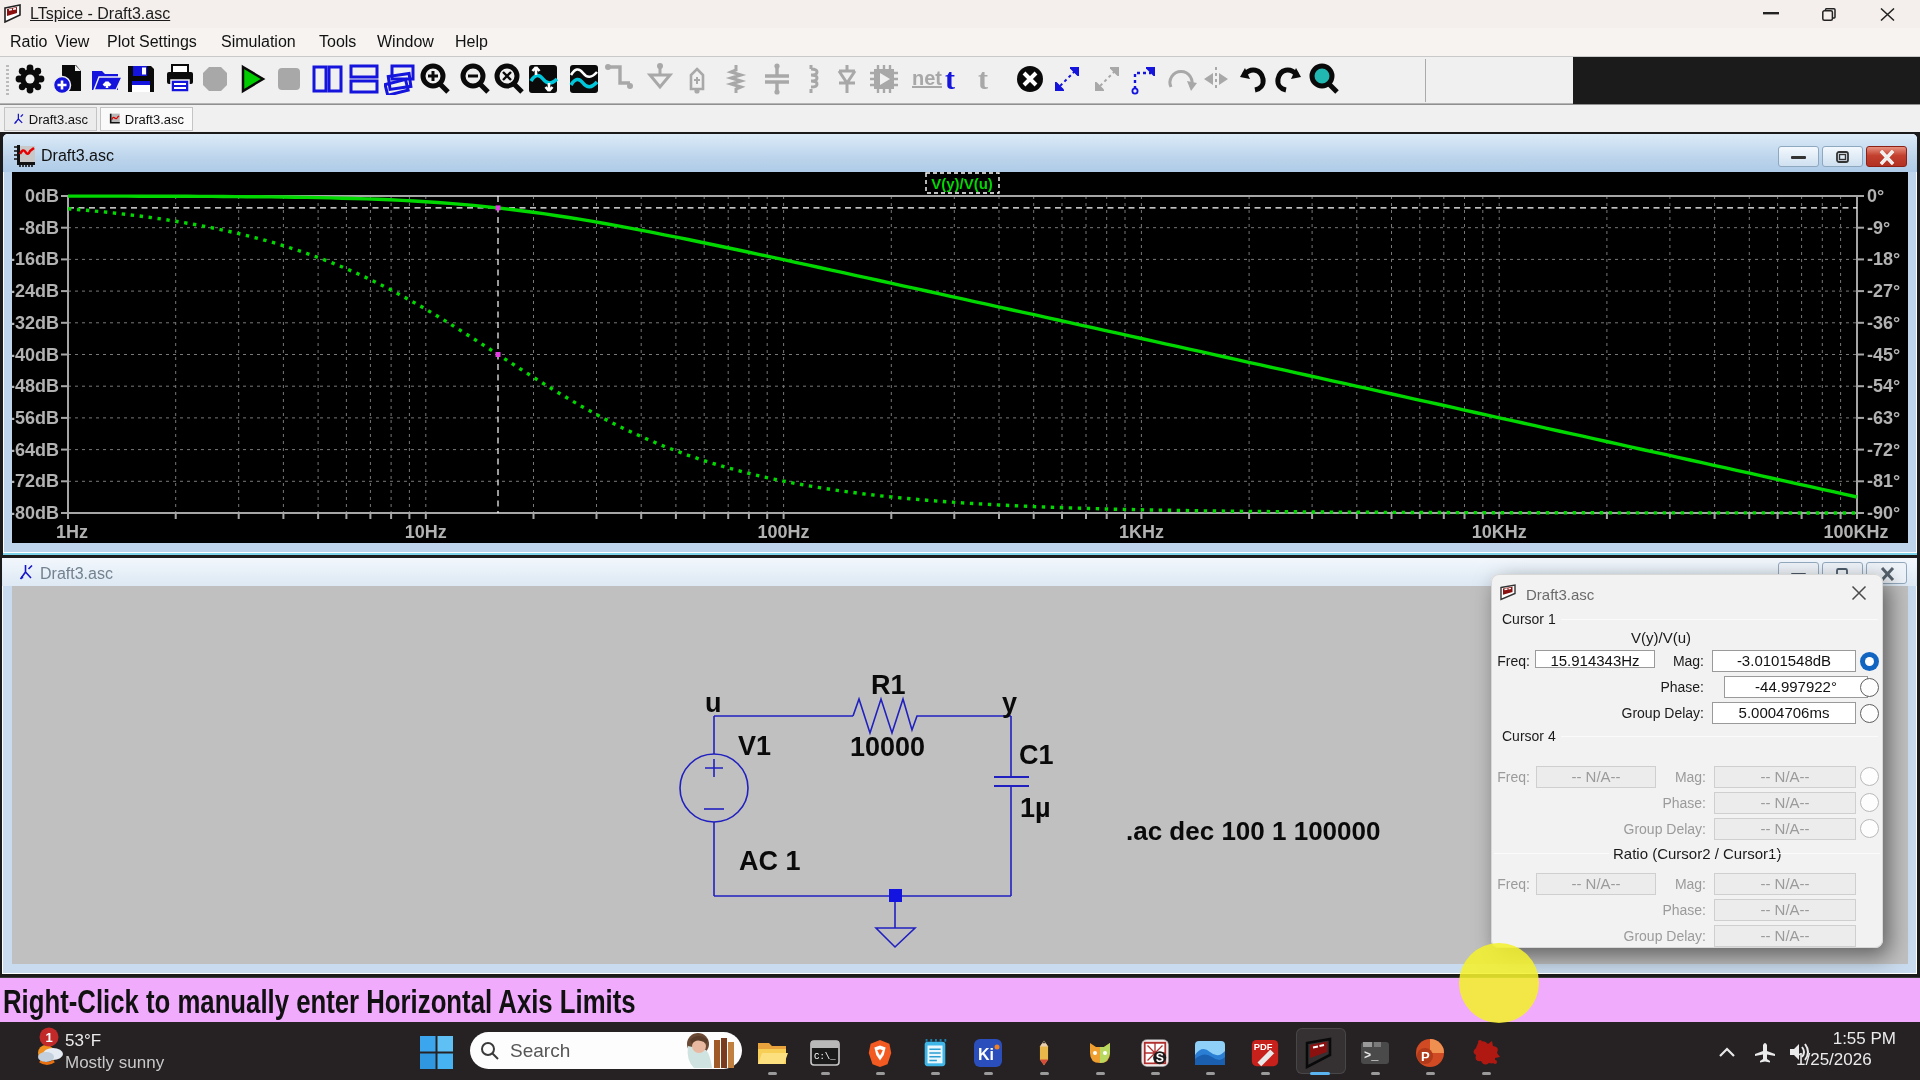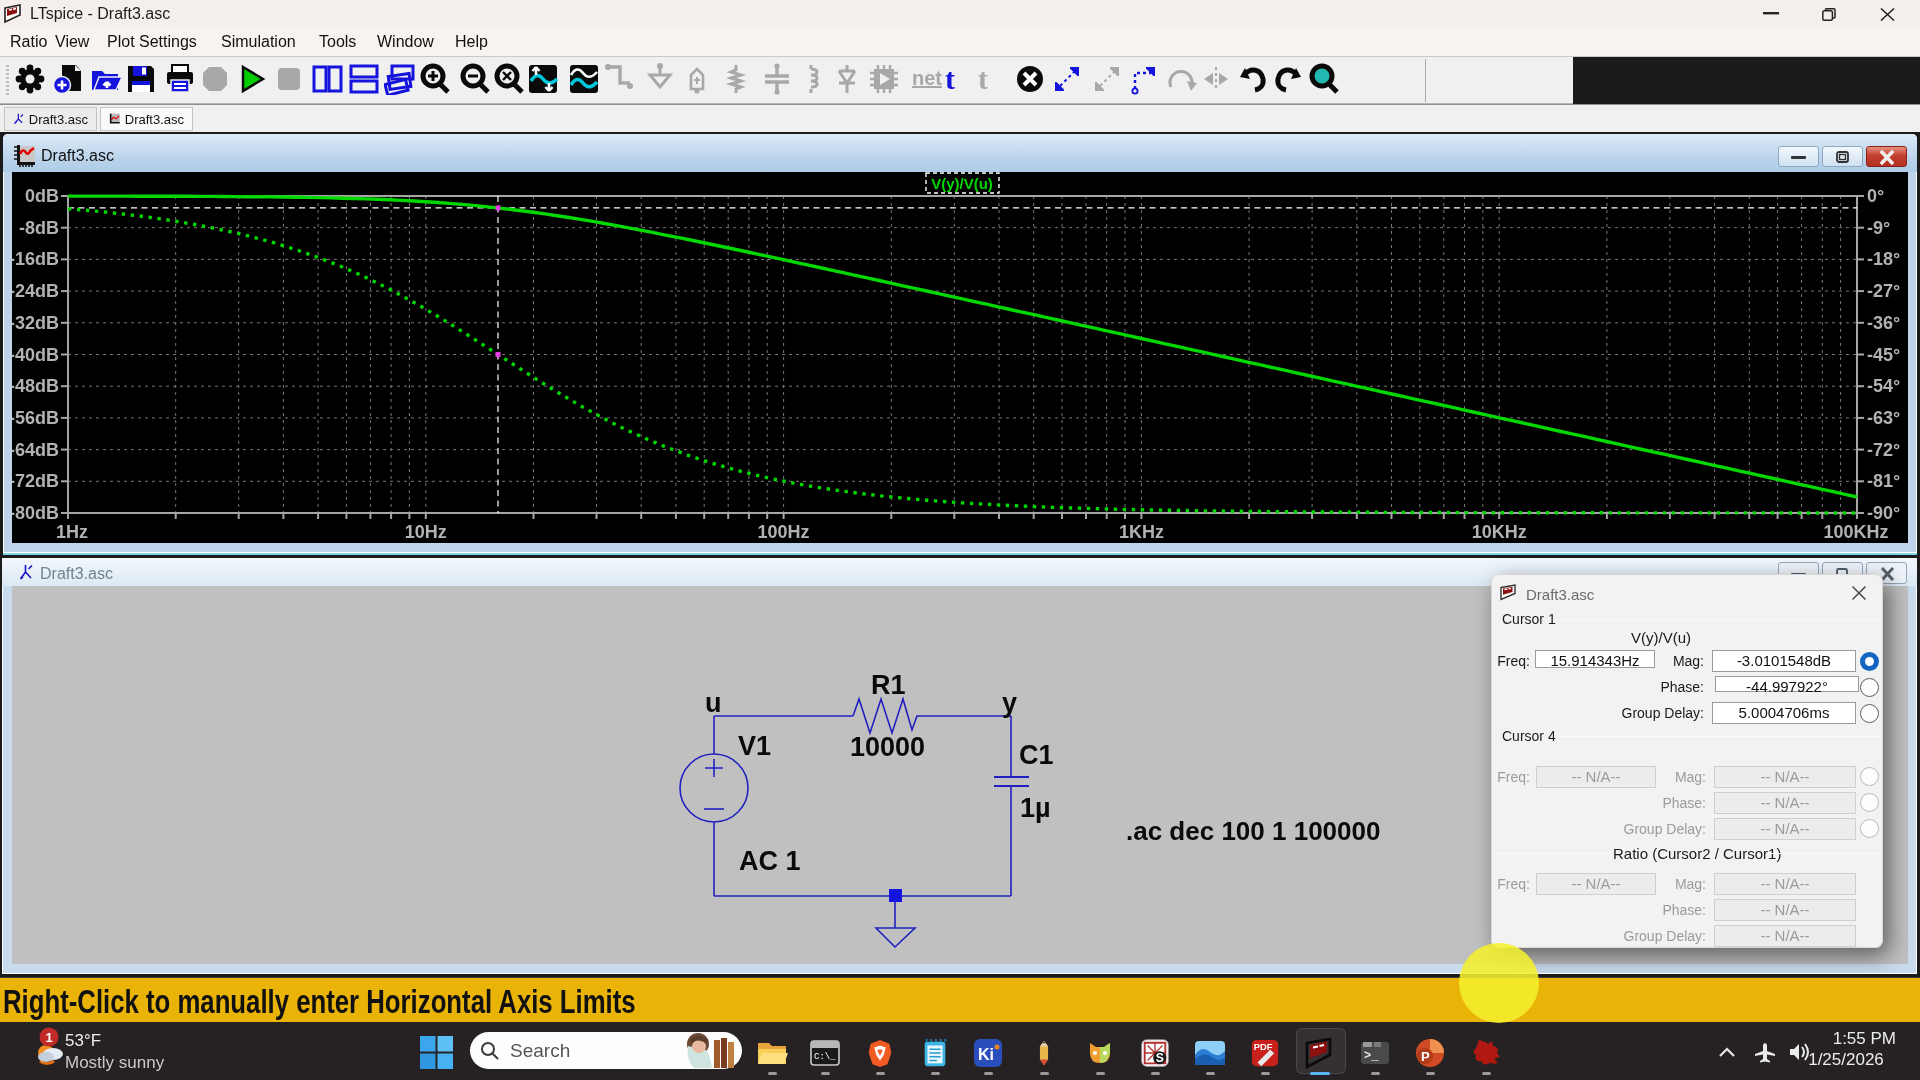--- a/index.html
+++ b/index.html
@@ -1,21 +1,21 @@
 <!DOCTYPE html>
 <html><head>
 <meta charset="utf-8">
 <style>
 * { margin:0; padding:0; box-sizing:border-box; }
 html,body { width:1920px; height:1080px; overflow:hidden; font-family:"Liberation Sans",sans-serif; }
 body { position:relative; background:#1b1b1b; }
 .abs { position:absolute; }
 
 #titlebar { left:0; top:0; width:1920px; height:28px; background:#f4efec; }
-#titlebar .ttxt { left:30px; top:5px; font-size:16px; color:#1c1c1c; }
+#titlebar .ttxt { left:30px; top:5px; font-size:16px; color:#1c1c1c;text-decoration:underline; }
 #menubar { left:0; top:28px; width:1920px; height:29px; background:#f6f3f1; border-bottom:1px solid #c9c9c9; }
 .mi { position:absolute; top:5px; font-size:16px; color:#111; }
 #toolbar { left:0; top:57px; width:1573px; height:47px; background:#f0f0f0; border-bottom:1px solid #b4b4b4; }
 #tabbar { left:0; top:104px; width:1920px; height:28px; background:#f0f0f0; border-top:1px solid #8f8f8f; }
 .tab { position:absolute; top:2px; height:24px; border:1px solid #c4c4c4; background:#ececec; font-size:13px; color:#111; display:flex; align-items:center; padding:0 8px; gap:5px;}
 
 #plotwin { left:3px; top:134px; width:1914px; height:421px; background:#bed4ea; border-radius:5px 5px 0 0; box-shadow:0 0 0 1px #ffffff inset; border-bottom:2px solid #7fd4e9;}
 #plottitle { left:0; top:0; width:100%; height:38px; background:linear-gradient(#dcebf8,#bdd5ec 60%,#aecbe7); border-radius:5px 5px 0 0; }
 #plotclient { left:9px; top:38px; width:1896px; height:371px; background:#000; }
 
@@ -24,21 +24,21 @@
 #schclient { left:10px; top:28px; width:1896px; height:378px; background:#c0c0c0; }
 .winbtn { position:absolute; width:41px; height:21px; border-radius:3px; }
 
 #dlg { left:1491px; top:574px; width:392px; height:374px; background:#f2f2f2; border-radius:8px; box-shadow:6px 8px 22px rgba(0,0,0,0.5), 0 0 0 1px #d8d8d8 inset; }
 #dlg .lbl { position:absolute; font-size:14px; color:#1a1a1a; text-align:right; }
 #dlg .glbl { position:absolute; font-size:14px; color:#9b9b9b; text-align:right; }
 #dlg .inp { position:absolute; background:#fff; border:1px solid #9a9a9a; font-size:15px; color:#111; text-align:center; line-height:20px; }
 #dlg .ginp { position:absolute; background:#ececec; border:1px solid #cfcfcf; font-size:15px; color:#9b9b9b; text-align:center; line-height:19px; }
 .radio { position:absolute; width:19px; height:19px; border-radius:50%; }
 
-#statusbar { left:0; top:977px; width:1920px; height:45px; background:#eab308; border-top:1px solid #3a3a3a; }
+#statusbar { left:0; top:977px; width:1920px; height:45px; background:#f0abfc; border-top:1px solid #3a3a3a; }
 #statusbar span { position:absolute; left:3px; top:5px; font-size:33px; font-weight:bold; color:#111; transform:scaleX(0.78); transform-origin:0 0; white-space:nowrap;}
 #taskbar { left:0; top:1022px; width:1920px; height:58px; background:#262223; }
 .tbtxt { position:absolute; color:#ececec; font-size:17px; }
 #yellowdot { left:1459px; top:943px; width:80px; height:80px; border-radius:50%; background:rgba(243,240,45,0.87); }
 </style>
 </head>
 <body>
 <div class="abs" id="titlebar">
   <svg class="abs" style="left:4px;top:4px" width="19" height="19" viewBox="0 0 19 19">
     <polygon points="1,4 16,1 16,11 1,18" fill="#fff" stroke="#222" stroke-width="1.6"></polygon>
@@ -519,21 +519,21 @@
     </svg>
     <span class="abs" style="left:11px;top:37px;font-size:14px;color:#1a1a1a">Cursor 1</span>
     <div class="abs" style="left:70px;top:45px;width:317px;height:1px;background:#dcdcdc;border-bottom:1px solid #fbfbfb"></div>
     <span class="abs" style="left:140px;top:55px;font-size:15px;color:#1a1a1a">V(y)/V(u)</span>
     <span class="lbl abs" style="left:-71px;top:79px;width:110px">Freq:</span>
     <span class="lbl abs" style="left:103px;top:79px;width:110px">Mag:</span>
     <span class="lbl abs" style="left:103px;top:105px;width:110px">Phase:</span>
     <span class="lbl abs" style="left:103px;top:131px;width:110px">Group Delay:</span>
     <div class="inp abs" style="left:44px;top:76px;width:120px;height:18px">15.914343Hz</div>
     <div class="inp abs" style="left:221px;top:76px;width:144px;height:22px">-3.0101548dB</div>
-    <div class="inp abs" style="left:224px;top:102px;width:144px;height:16px">-44.997922°</div>
+    <div class="inp abs" style="left:233px;top:102px;width:144px;height:22px">-44.997922°</div>
     <div class="inp abs" style="left:221px;top:128px;width:144px;height:22px">5.0004706ms</div>
     <div class="radio" style="left:369px;top:78px;background:#1266c2">
       <div class="abs" style="left:5px;top:5px;width:9px;height:9px;border-radius:50%;background:#fff"></div>
     </div>
     <div class="radio" style="left:369px;top:104px;background:#fdfdfd;border:1.5px solid #5f5f5f"></div>
     <div class="radio" style="left:369px;top:130px;background:#fdfdfd;border:1.5px solid #5f5f5f"></div>
     <span class="abs" style="left:11px;top:154px;font-size:14px;color:#1a1a1a">Cursor 4</span>
     <div class="abs" style="left:70px;top:162px;width:317px;height:1px;background:#dcdcdc;border-bottom:1px solid #fbfbfb"></div>
     <span class="glbl abs" style="left:-71px;top:195px;width:110px">Freq:</span>
     <span class="glbl abs" style="left:105px;top:195px;width:110px">Mag:</span>
@@ -691,15 +691,15 @@
       <path d="M2 10 L9 3 L16 10" stroke="#e8e8e8" stroke-width="2.2" fill="none"></path>
     </svg>
     <svg class="abs" style="left:1753px;top:19px" width="24" height="22" viewBox="0 0 24 22">
       <path d="M2 13 L10 10 L10 4 Q12 0 14 4 L14 10 L22 13 L22 15 L14 13.5 L14 18 L17 20 L17 21.5 L12 20.5 L7 21.5 L7 20 L10 18 L10 13.5 L2 15 Z" fill="#eaeaea"></path>
     </svg>
     <svg class="abs" style="left:1788px;top:20px" width="24" height="20" viewBox="0 0 24 20">
       <path d="M2 7 H6 L11 2 V18 L6 13 H2 Z" fill="#eaeaea"></path>
       <path d="M14 5 Q18 10 14 15 M17 2 Q23 10 17 18" stroke="#eaeaea" stroke-width="2" fill="none"></path>
     </svg>
     <span class="tbtxt" style="left:1796px;top:7px;width:100px;text-align:right;font-size:17px;white-space:nowrap">1:55 PM</span>
-    <span class="tbtxt" style="left:1796px;top:28px;width:100px;text-align:center;font-size:17px;white-space:nowrap">1/25/2026</span>
+    <span class="tbtxt" style="left:1796px;top:28px;width:100px;text-align:left;font-size:17px;white-space:nowrap">1/25/2026</span>
   </div>
 <div class="abs" id="yellowdot"></div>
 
 </body></html>

